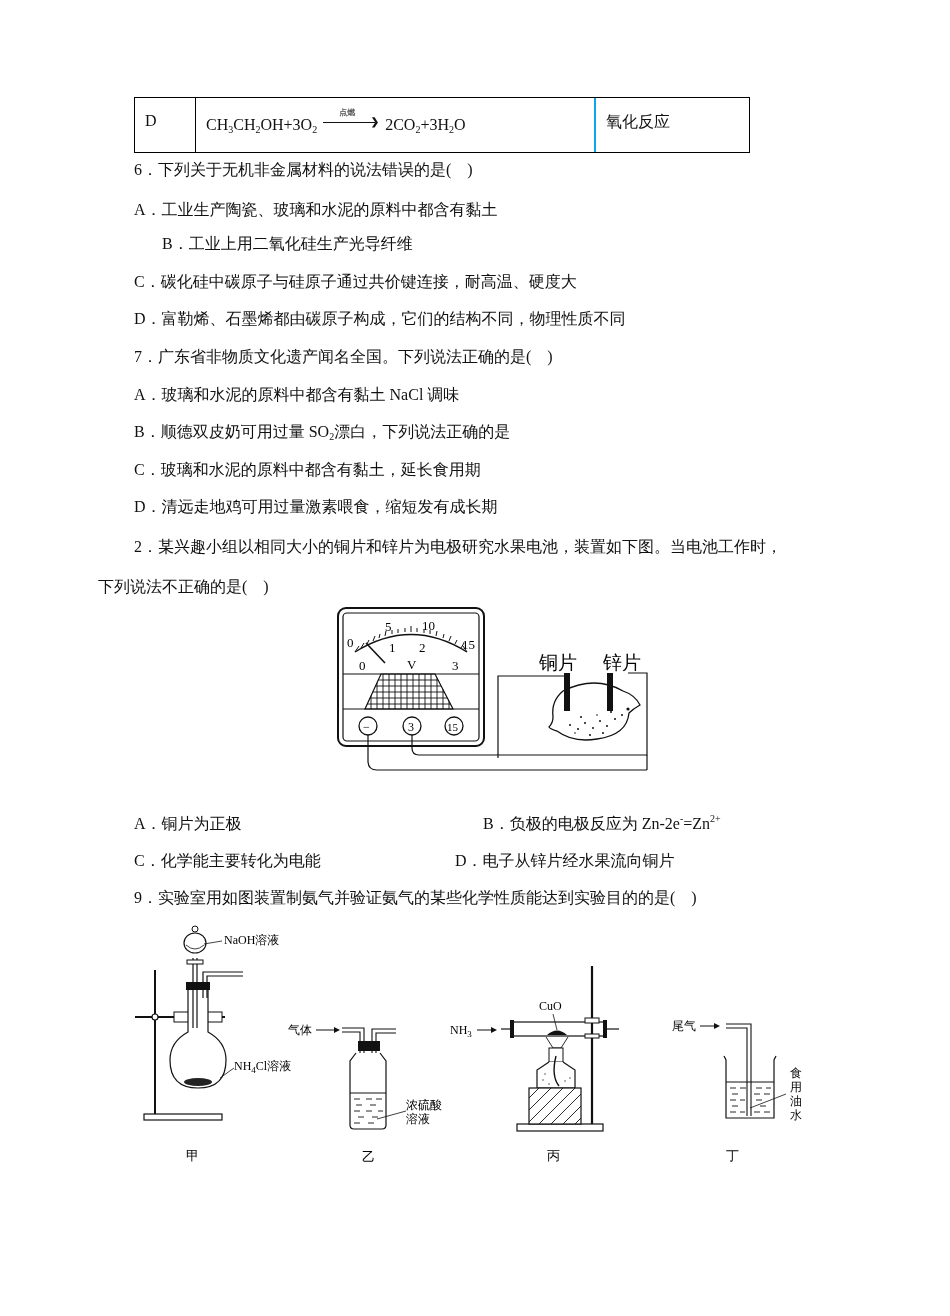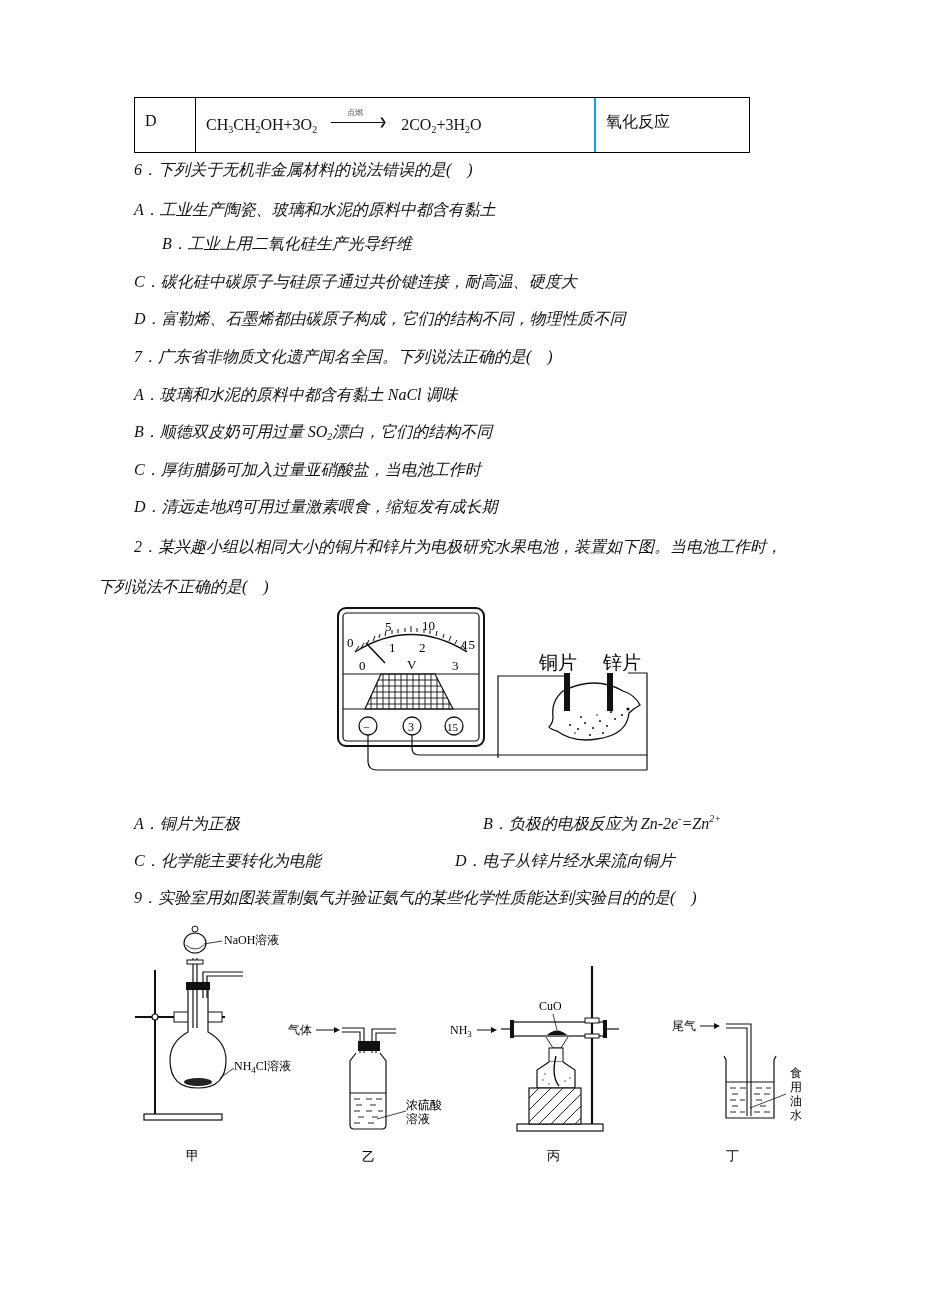--- a/index.html
+++ b/index.html
@@ -2,30 +2,30 @@
 <html><head>
 <meta charset="utf-8">
 <style>
   html, body { margin: 0; padding: 0; background: #ffffff; }
   body {
     width: 950px; height: 1316px; position: relative; overflow: hidden;
     font-family: "Liberation Serif", "DejaVu Serif", serif;
     color: #111; font-size: 16px;
   }
   .abs { position: absolute; }
-  .line { position: absolute; white-space: nowrap; font-size: 16px; line-height: 20px; font-style: italic; }
+  .line { position: absolute; white-space: nowrap; font-size: 16px; line-height: 20px; }
   sub { font-size: 10px; vertical-align: -3px; line-height: 0; }
   sup { font-size: 10px; vertical-align: 7px; line-height: 0; }
 
   
   .tbl { position: absolute; left: 134px; top: 97px; width: 614px; height: 54px; border: 1px solid #000; }
   .tbl .c1 { position: absolute; left: 0; top: 0; width: 60px; height: 54px; border-right: 1px solid #000; }
   .tbl .c3 { position: absolute; left: 459px; top: 0; width: 135px; height: 54px; border-left: 2px solid #0ea5e9; }
   .tbl .txt { position: absolute; font-size: 16px; white-space: nowrap; }
-  .arrow-eq { display: inline-block; position: relative; width: 56px; height: 12px; vertical-align: 2px; margin: 0 14px; }
+  .arrow-eq { display: inline-block; position: relative; width: 56px; height: 12px; vertical-align: 2px; margin: 0 6px; font-weight: bold; }
   .arrow-eq .bar { position: absolute; left: 0; right: 4px; top: 6px; height: 1px; background: #111; }
   .arrow-eq .head { position: absolute; right: 0; top: 1px; font-size: 10px; line-height: 10px; }
   .arrow-eq .cond { position: absolute; left: 16px; top: -9px; font-size: 8px; color: #555; }
 
   svg text { font-family: "Liberation Serif", "DejaVu Serif", serif; }
 </style>
 </head>
 <body>
 
 <div class="tbl">
@@ -41,22 +41,22 @@
 </div>
 
 <div class="line" style="left:134px;top:160px;">6．下列关于无机非金属材料的说法错误的是(　)</div>
 <div class="line" style="left:134px;top:200px;">A．工业生产陶瓷、玻璃和水泥的原料中都含有黏土</div>
 <div class="line" style="left:134px;top:234px;margin-left:28px;">B．工业上用二氧化硅生产光导纤维</div>
 <div class="line" style="left:134px;top:272px;">C．碳化硅中碳原子与硅原子通过共价键连接，耐高温、硬度大</div>
 <div class="line" style="left:134px;top:309px;">D．富勒烯、石墨烯都由碳原子构成，它们的结构不同，物理性质不同</div>
 
 <div class="line" style="left:134px;top:347px;">7．广东省非物质文化遗产闻名全国。下列说法正确的是(　)</div>
 <div class="line" style="left:134px;top:385px;">A．玻璃和水泥的原料中都含有黏土 NaCl 调味</div>
-<div class="line" style="left:134px;top:422px;"><span>B．顺德双皮奶可用过量 SO</span><sub>2</sub><span>漂白，它们的结构不同</span></div>
-<div class="line" style="left:134px;top:460px;">C．厚街腊肠可加入过量亚硝酸盐，当电池工作时</div>
+<div class="line" style="left:134px;top:422px;"><span>B．顺德双皮奶可用过量 SO</span><sub>2</sub><span>漂白，下列说法正确的是</span></div>
+<div class="line" style="left:134px;top:460px;">C．玻璃和水泥的原料中都含有黏土，延长食用期</div>
 <div class="line" style="left:134px;top:497px;">D．清远走地鸡可用过量激素喂食，缩短发有成长期</div>
 
 <div class="line" style="left:134px;top:537px;">2．某兴趣小组以相同大小的铜片和锌片为电极研究水果电池，装置如下图。当电池工作时，</div>
 <div class="line" style="left:98px;top:577px;">下列说法不正确的是(　)</div>
 
 <svg class="abs" style="left:335px;top:605px;" width="325" height="172" viewBox="0 0 325 172">
 
   <g>
     <rect x="3" y="3" width="146" height="138" rx="8" fill="#fff" stroke="#111" stroke-width="2"></rect>
     <rect x="8" y="8" width="136" height="128" rx="4" fill="none" stroke="#111" stroke-width="1.2"></rect>

